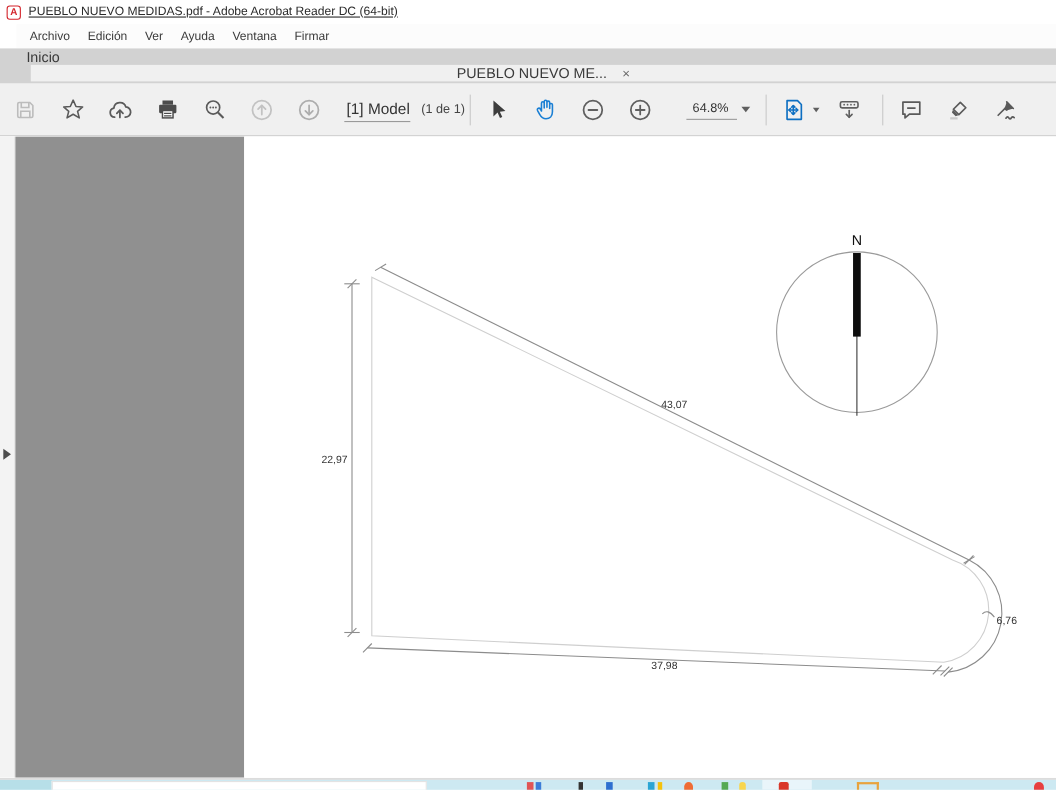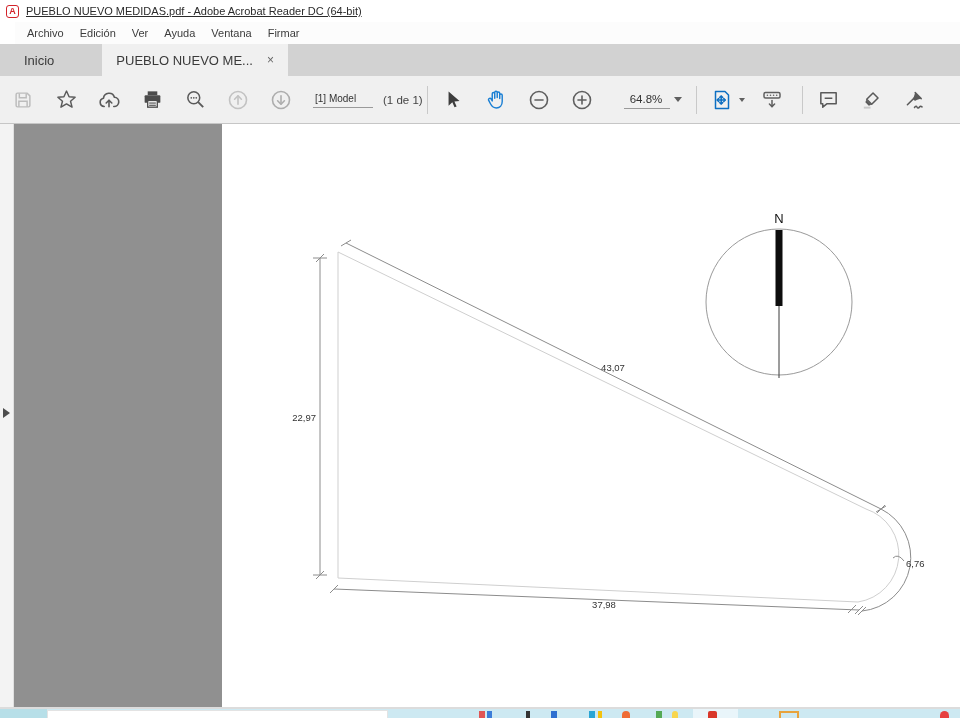--- a/index.html
+++ b/index.html
@@ -12,33 +12,33 @@
   .acro-logo { width:13px; height:13px; border:1.5px solid var(--acrobat-red,#d3232a); border-radius:3px;
     display:flex; align-items:center; justify-content:center; margin-right:7px;
     color:var(--acrobat-red,#d3232a); font-size:9px; font-weight:bold; line-height:1; }
   .title-text { font-size:11px; color:#2b2b2b;text-decoration:underline; }
 
   
   .menubar { height:22px; background:#fcfcfc; display:flex; align-items:center; padding-left:4px;margin-left:15px; }
   .menu-item { font-size:11px; color:#3c3c3c; padding:3px 8px; cursor:default; }
 
   
-  .tabbar { height:32px; background:#d2d2d2; display:flex; align-items:stretch; padding-left:2px; }
+  .tabbar { height:32px; background:#d2d2d2; display:flex; align-items:stretch; padding-left:2px;flex-direction:column; }
   .tab { display:flex; align-items:center; padding:0 22px; font-size:13px; color:#3a3a3a; }
-  .tab.doc { background:#f0f0f0; padding:0 14px; margin-left:26px; min-width:182px; justify-content:space-between; }
+  .tab.doc { background:#f0f0f0; padding:0 14px; margin-left:26px; min-width:182px; justify-content:center; }
   .tab-close { margin-left:14px; font-size:12px; color:#666; line-height:1; }
 
   
   .toolbar { height:48px; background:#f0f0f0; border-bottom:1px solid #c6c6c6;
     display:flex; align-items:center; padding:0 10px; }
   .tb { width:26px; height:26px; display:flex; align-items:center; justify-content:center;
     margin-right:17px; flex:none; }
   .tb svg { display:block; }
   .sep { width:1px; height:28px; background:#c9c9c9; margin:0 12px 0 0; flex:none; }
-  .page-field { width:60px; border-bottom:1px solid #9a9a9a; font-size:10px; color:#333;
+  .page-field { width:60px; border-bottom:1px solid #9a9a9a; font-size:14px; color:#333;
     padding:2px 2px 3px 2px; margin:0 10px 0 2px; white-space:nowrap; }
   .page-count { font-size:11.5px; color:#444; margin-right:4px; white-space:nowrap; }
   .zoom-box { border-bottom:1px solid #9a9a9a; font-size:11.5px; color:#333;
     padding:2px 8px 3px 6px; margin:0 4px 0 12px; }
   .caret { width:0; height:0; border-left:4px solid transparent; border-right:4px solid transparent;
     border-top:5px solid #5f5f5f; margin-right:14px; flex:none; }
   .caret.small { border-left-width:3.5px; border-right-width:3.5px; border-top-width:4.5px; }
 
   
   .docarea { position:relative; height:583px; background:#fff; overflow:hidden; }

